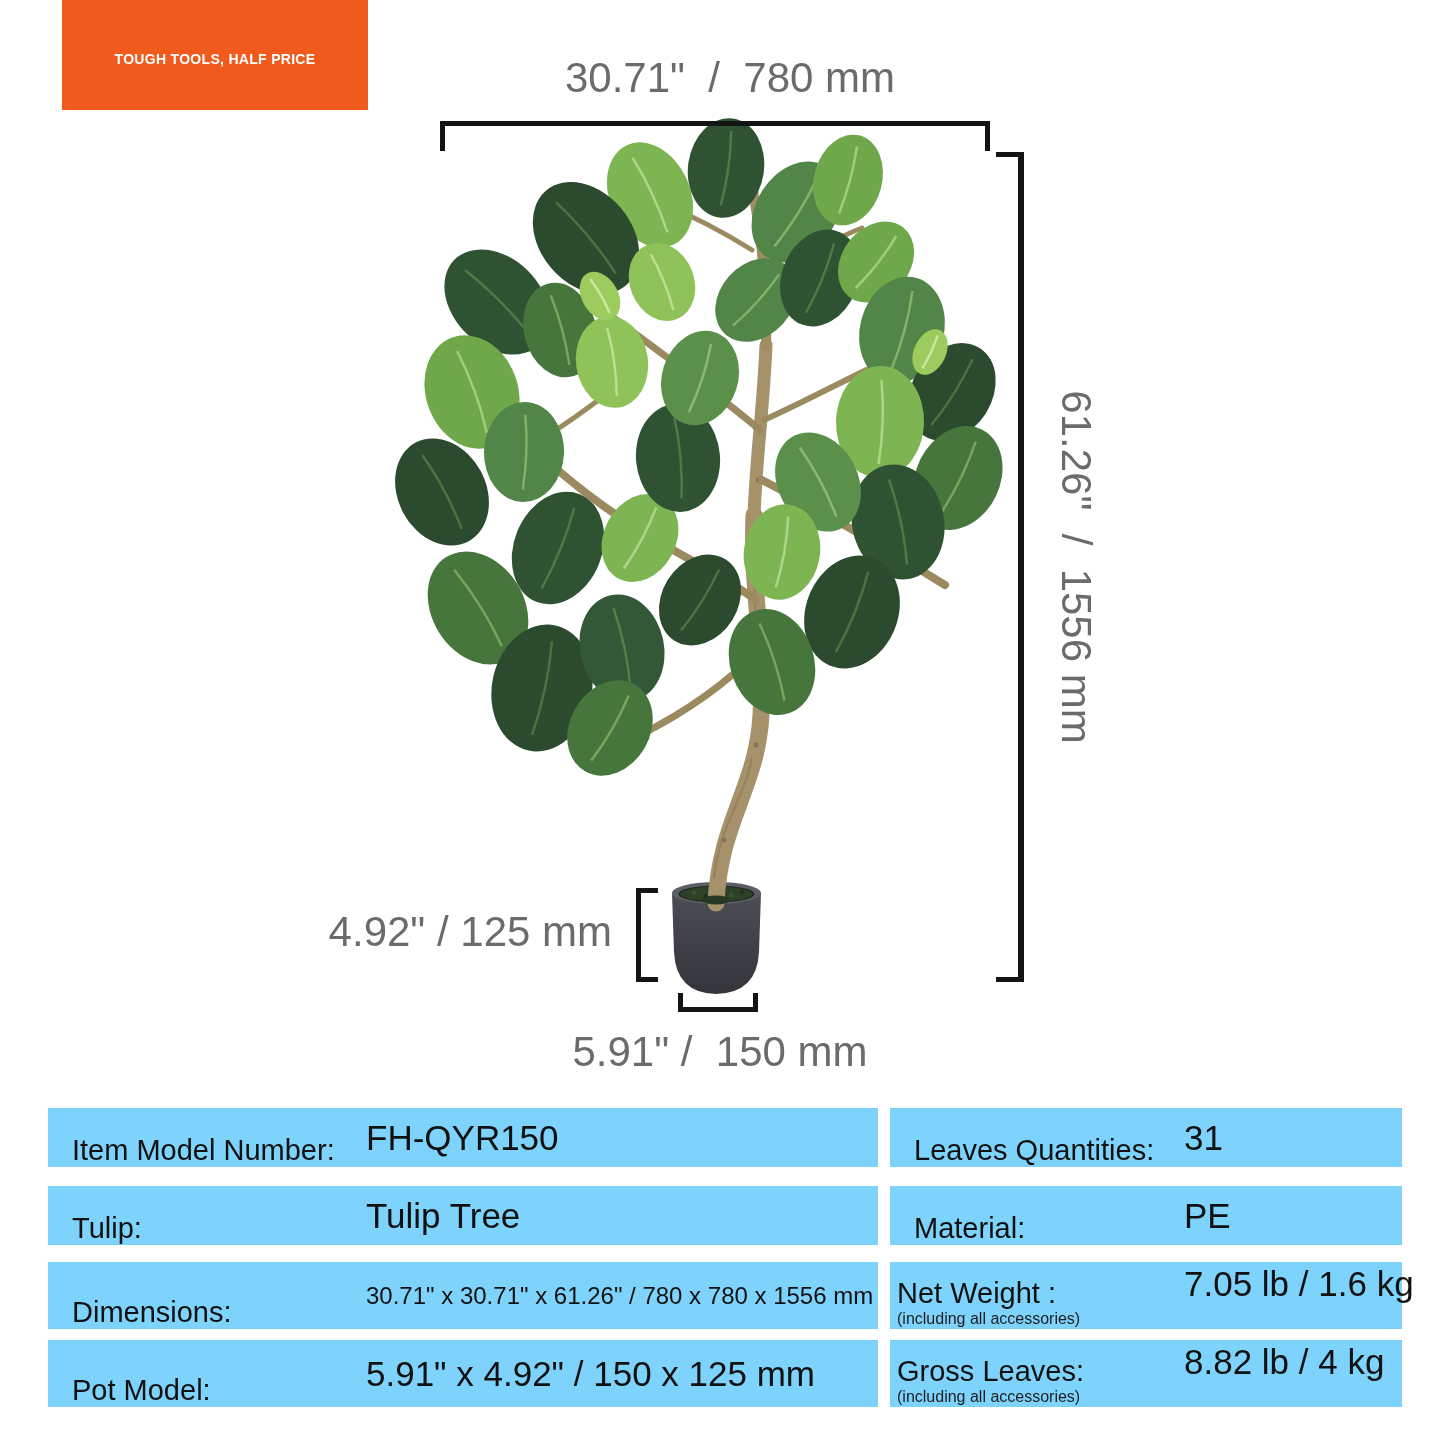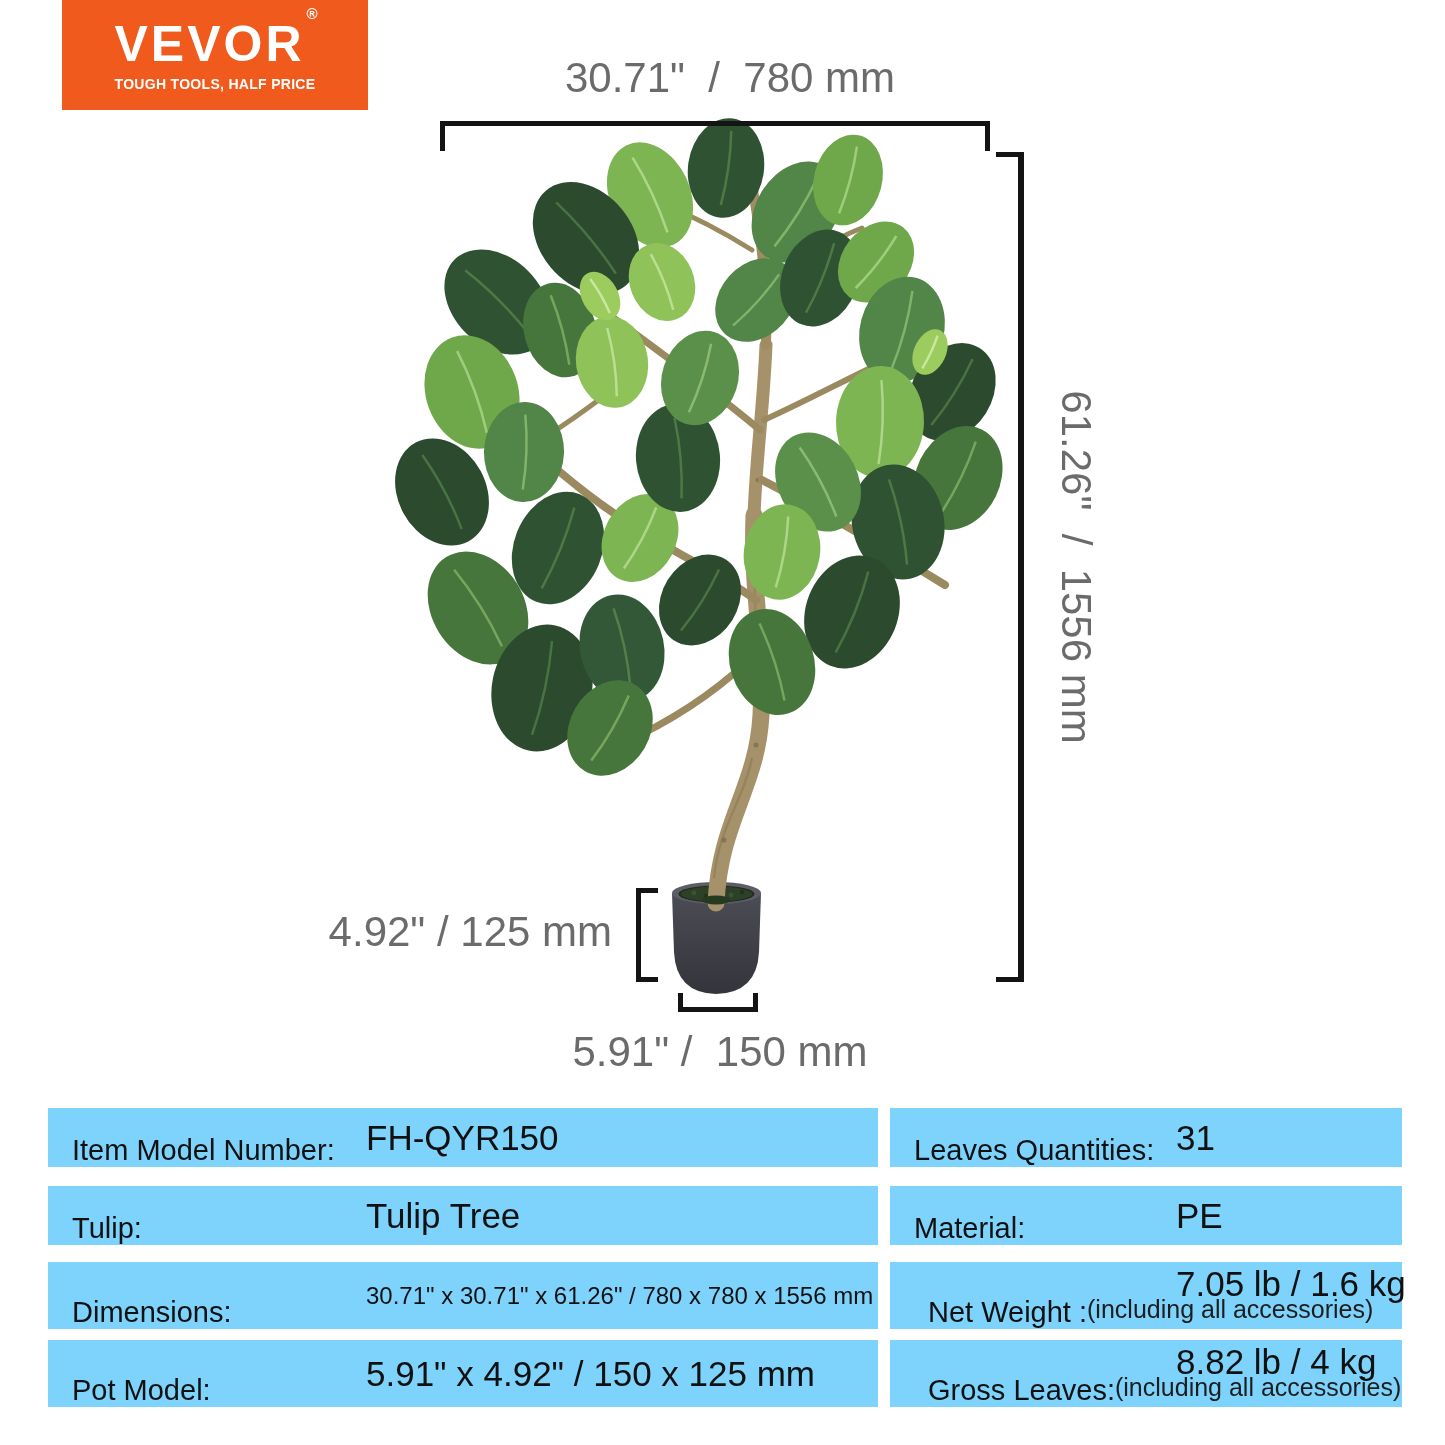--- a/index.html
+++ b/index.html
@@ -36,36 +36,35 @@
     color:#111111;z-index:2;
   }
   .left-col{left:48px;width:830px;}
   .right-col{left:890px;width:512px;}
   .r1{top:1108px;height:59px;}
   .r2{top:1186px;height:59px;}
   .r3{top:1262px;height:67px;}
   .r4{top:1340px;height:67px;}
   .spec-label{margin-left:24px;font-size:29px;white-space:nowrap;}
   .right-col .spec-label{}
-  .label-stack{margin-left:38px;display:flex;flex-direction:row;line-height:1.18;}
+  .label-stack{margin-left:7px;display:flex;flex-direction:column;line-height:1.18;}
   .label-stack .spec-label{margin-left:0;}
-  .spec-sub{font-size:25px;color:#1d1d1d;white-space:nowrap;}
+  .spec-sub{font-size:16px;color:#1d1d1d;white-space:nowrap;}
   .spec-value{position:absolute;top:50%;transform:translateY(-50%);font-size:35px;white-space:nowrap;}
   .left-col .spec-value{left:318px;}
-  .right-col .spec-value{left:286px;}
+  .right-col .spec-value{left:294px;}
   .value-compact{font-size:24px;}
   .align-first-line .spec-value{top:22px;}
 </style>
 </head>
 <body>
 
 <div class="canvas">
 
   <div class="logo">
-    <div class="logo-name"><span>VEVOR</span><sup>®</sup></div>
     <div class="logo-tagline">TOUGH TOOLS, HALF PRICE</div>
   </div>
 
   <svg class="plant" width="1445" height="1445" viewBox="0 0 1445 1445">
     <defs>
       <linearGradient id="potg" x1="0" y1="0" x2="0" y2="1">
         <stop offset="0" stop-color="#4c4c55"></stop>
         <stop offset="1" stop-color="#34343b"></stop>
       </linearGradient>
     </defs>

